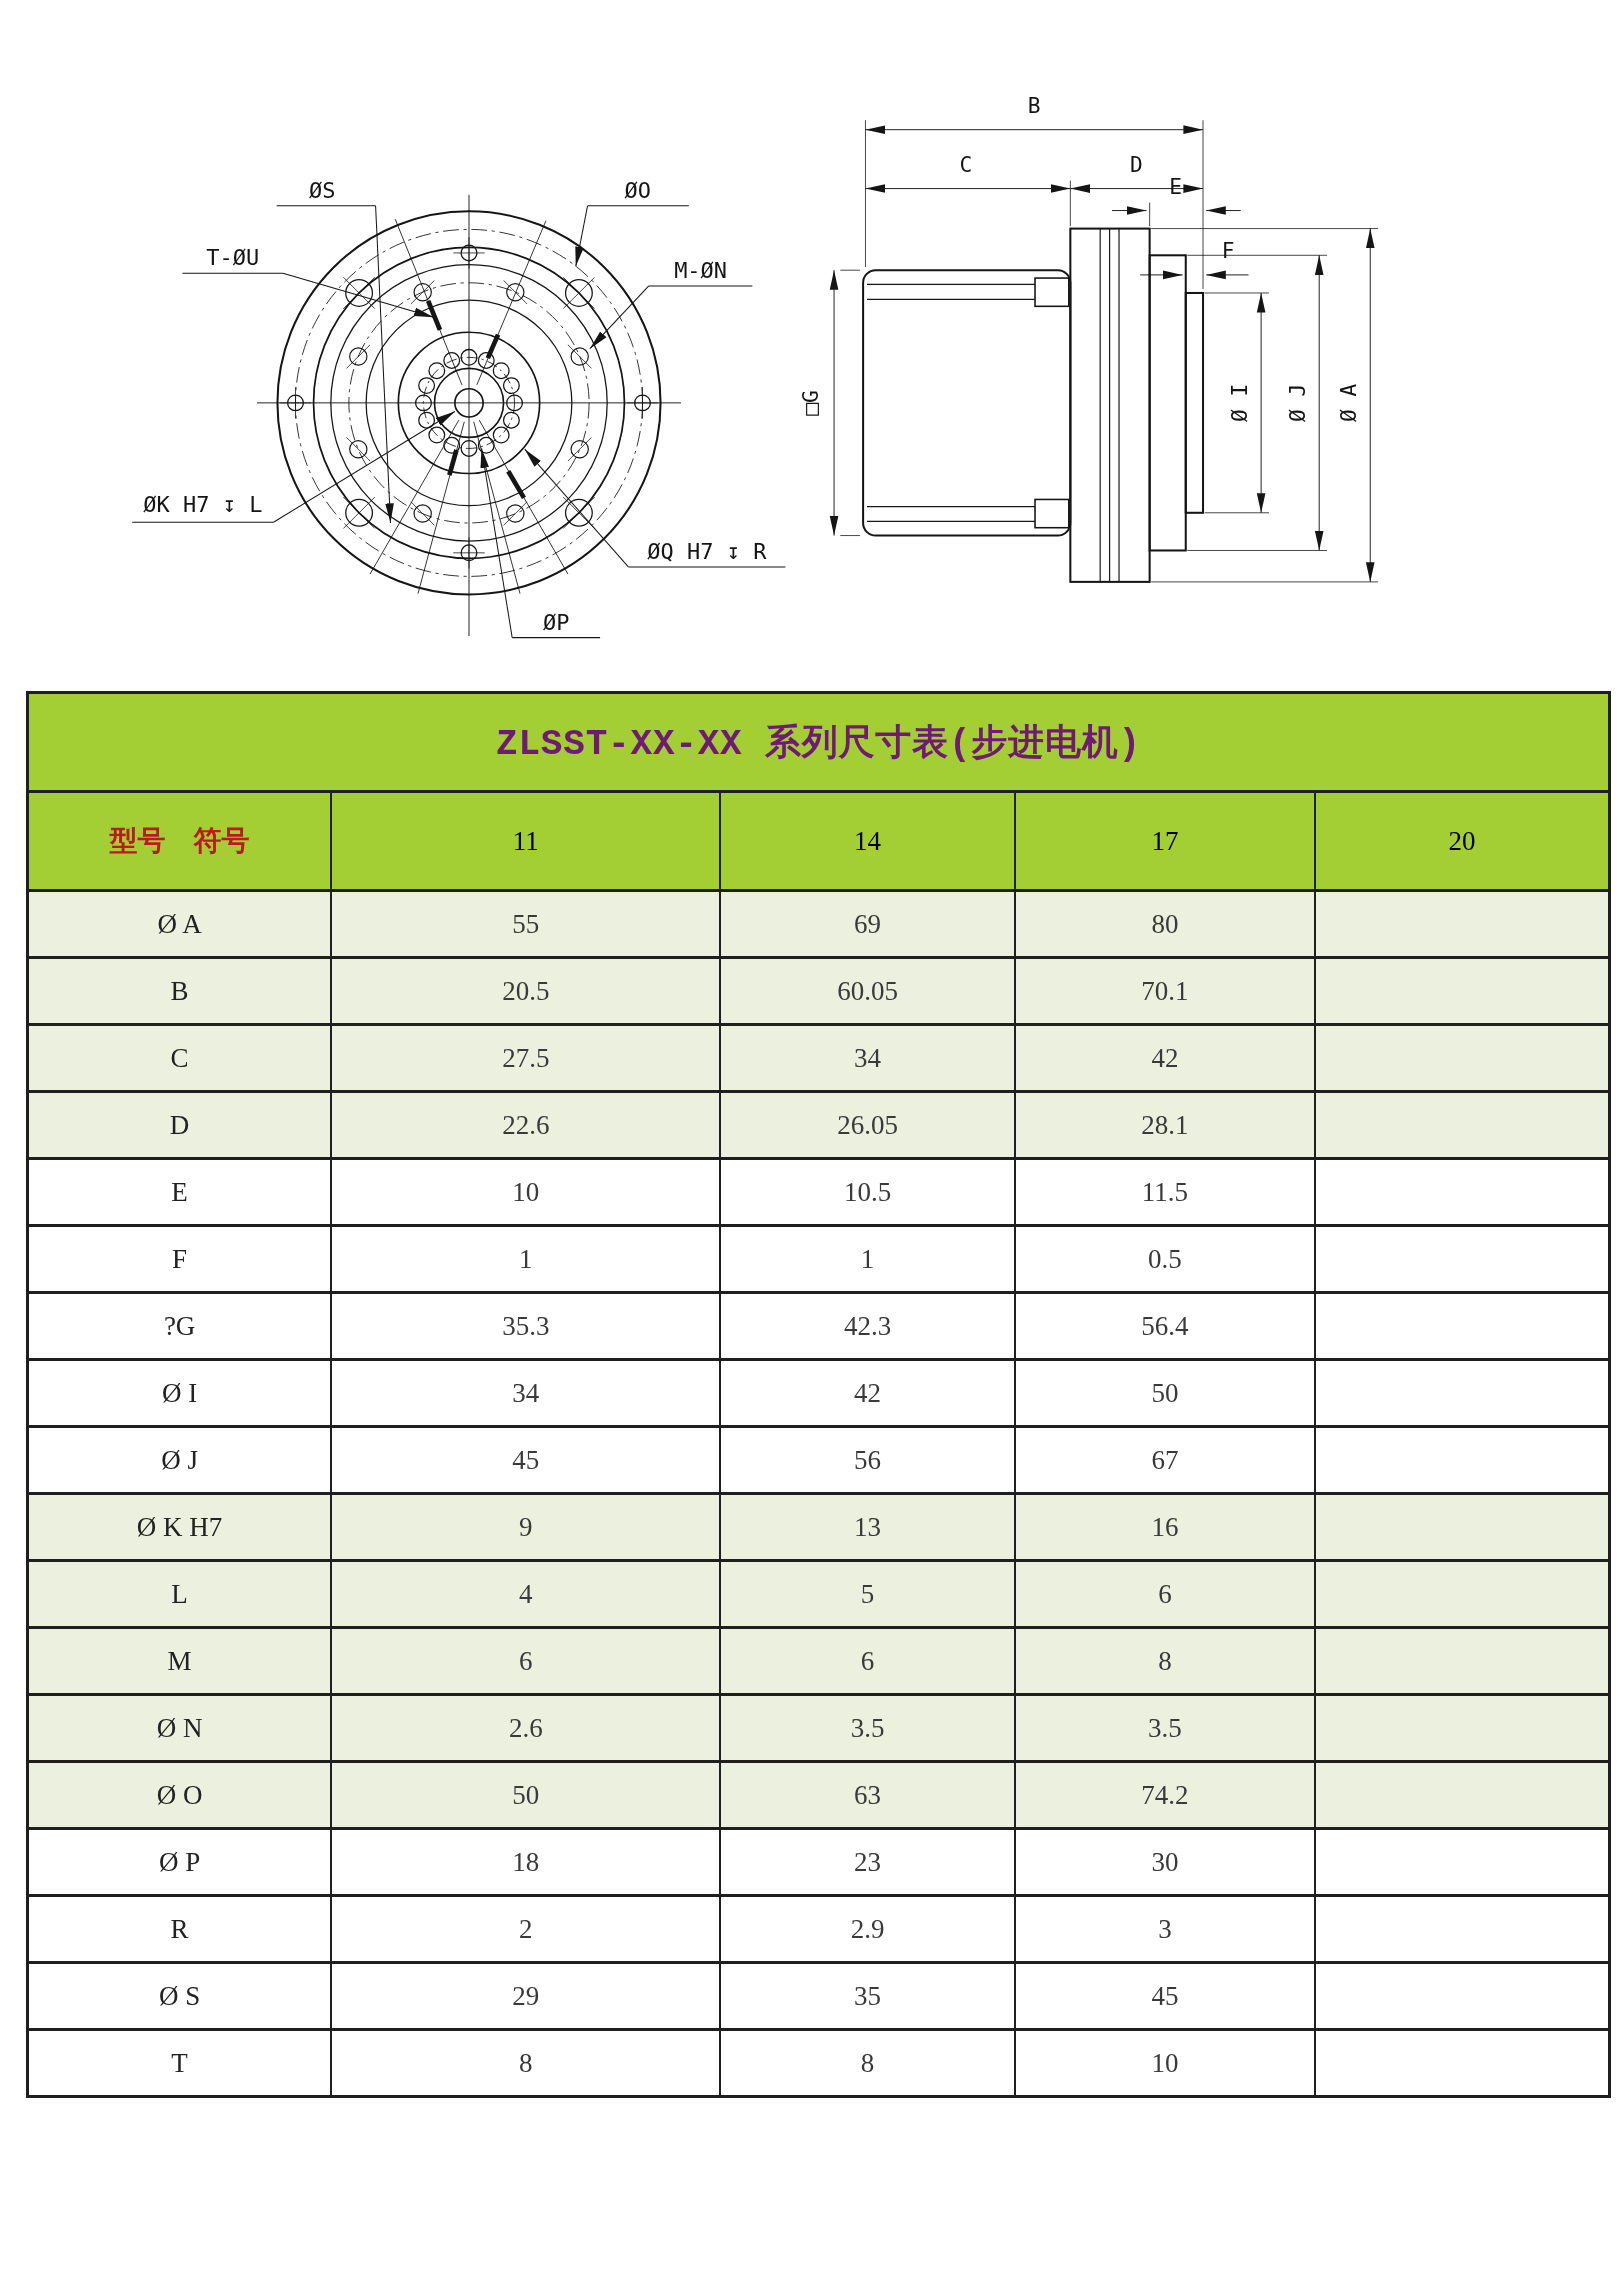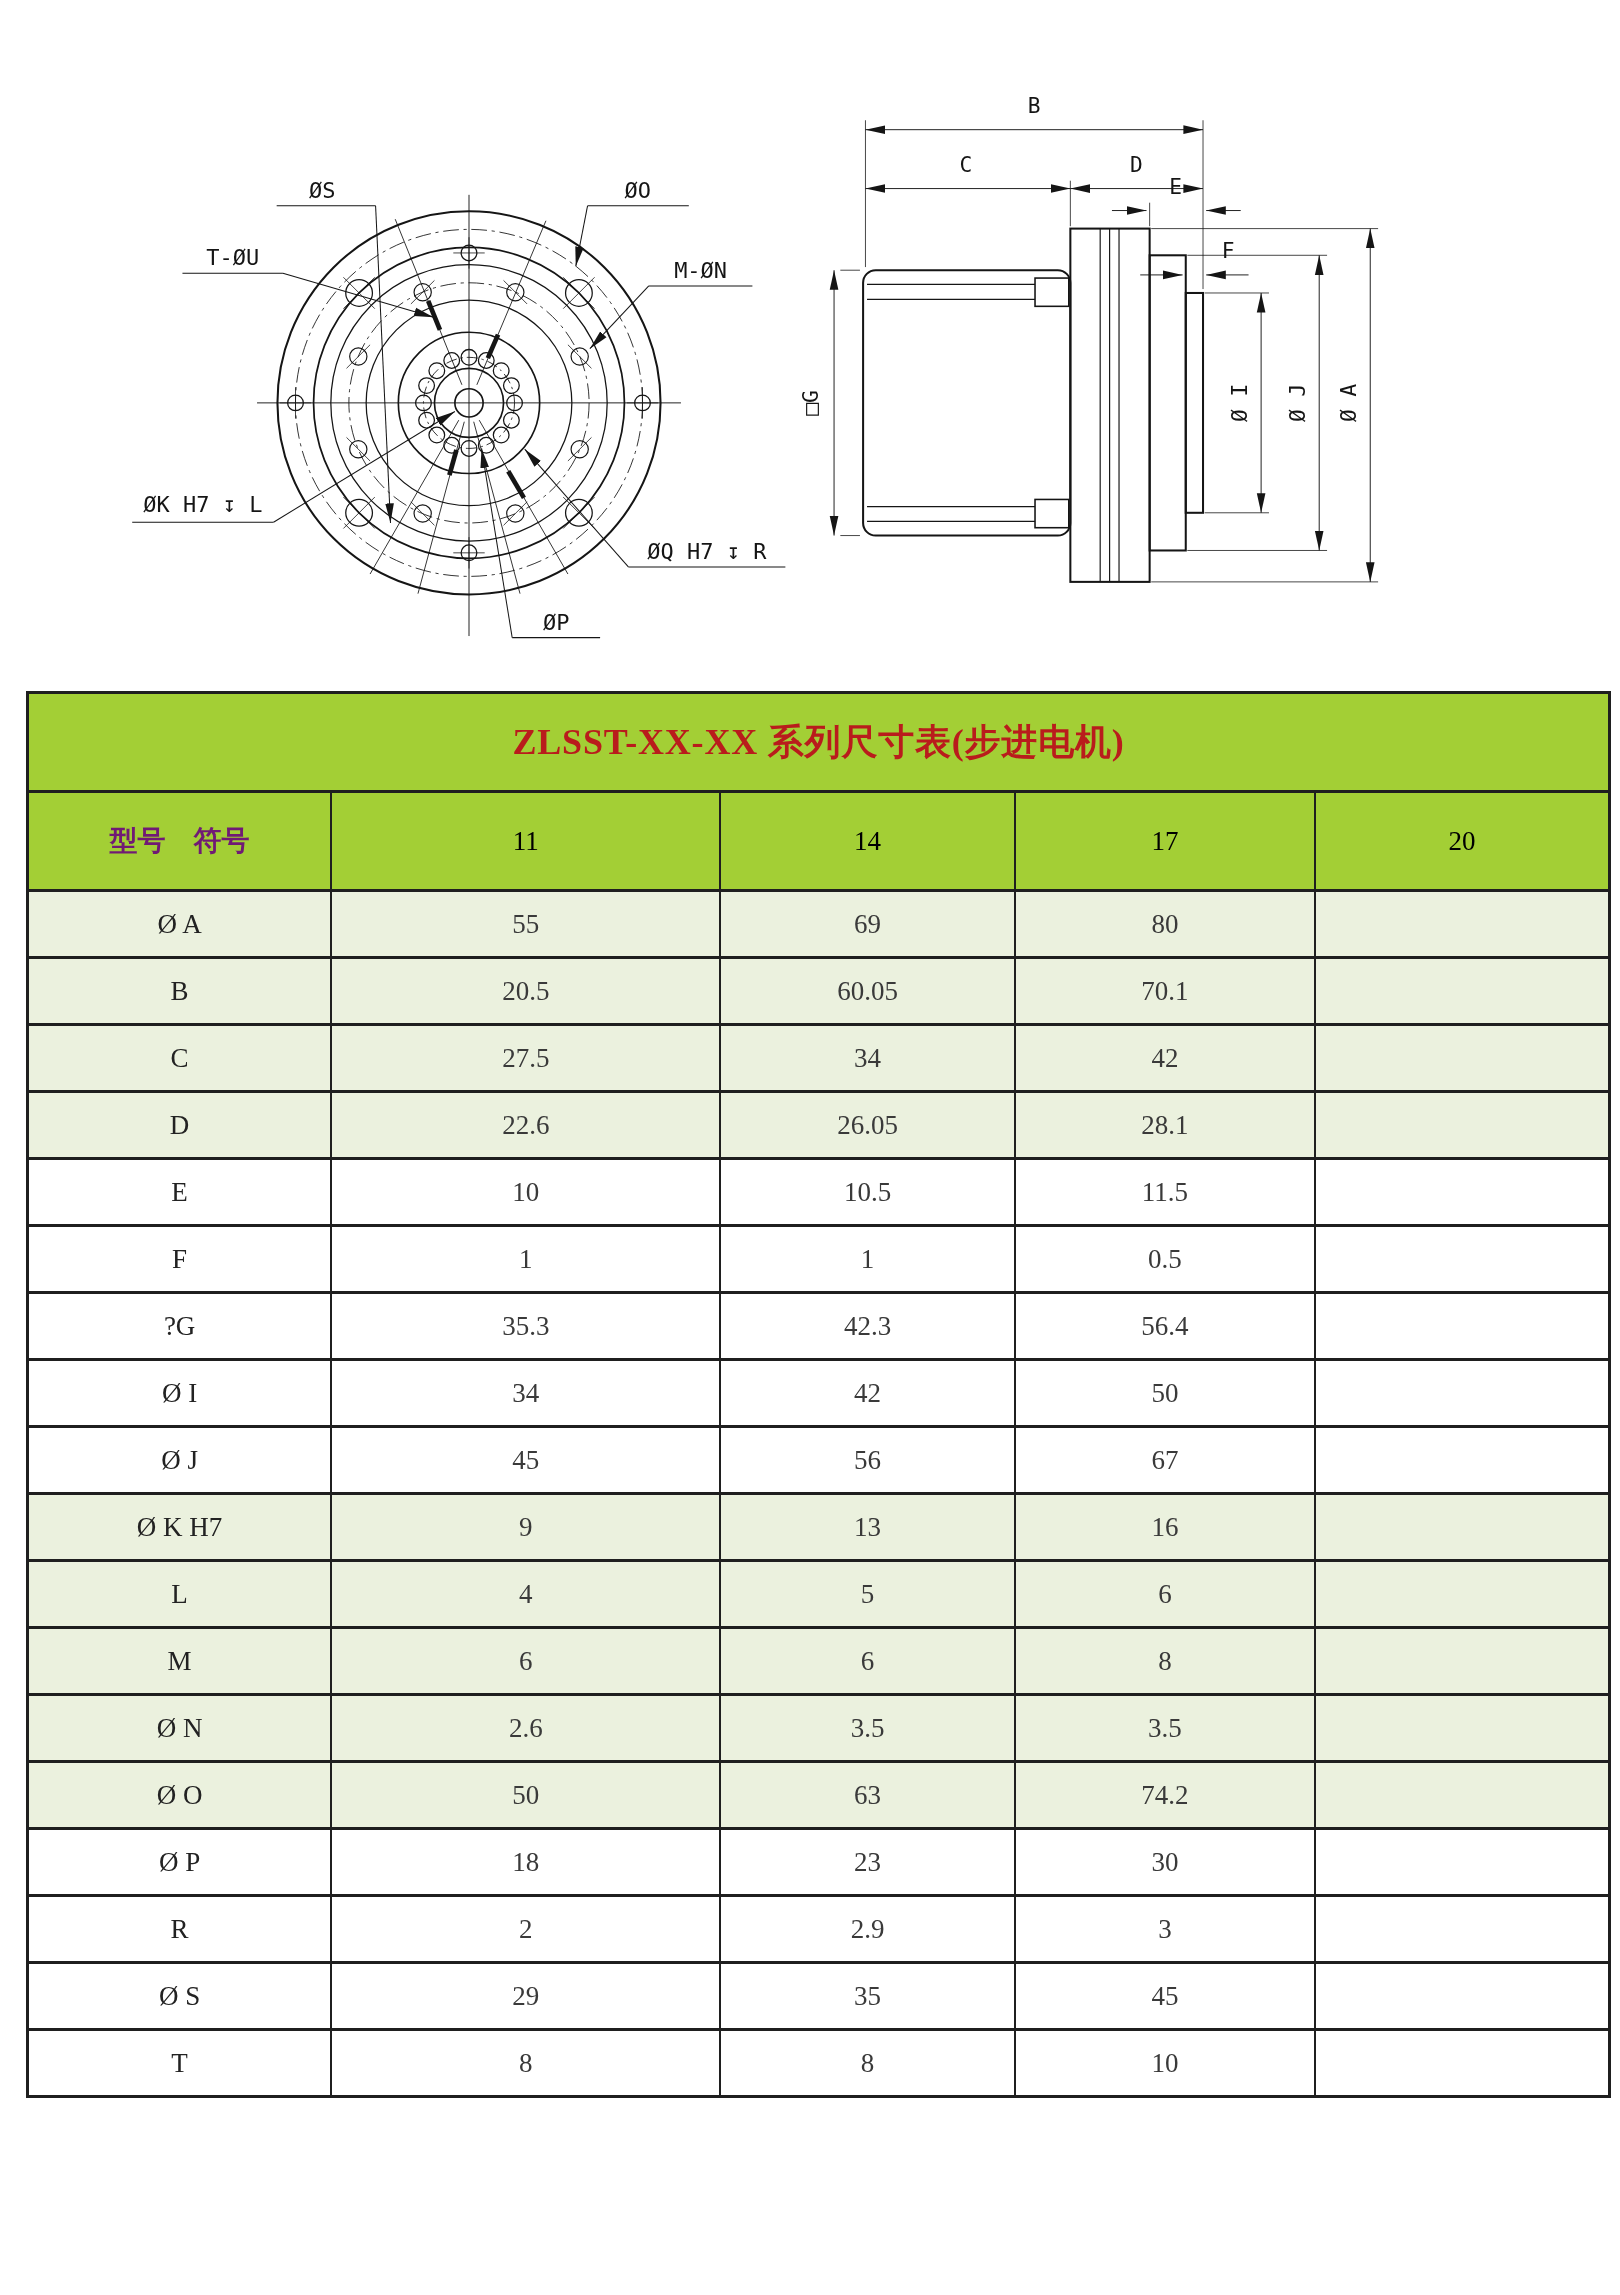--- a/index.html
+++ b/index.html
@@ -10,23 +10,23 @@
   svg.drawings{position:absolute;left:0;top:7.9px;}
   .ln{stroke:#151515;fill:none;}
   .dl{font-family:"DejaVu Sans Mono","DejaVu Sans",monospace;font-size:28px;fill:#151515;}
   .dl2{font-family:"DejaVu Sans Mono","DejaVu Sans",monospace;font-size:27px;fill:#151515;}
 
   
   table.dim{position:absolute;left:26px;top:691px;width:1585px;border-collapse:collapse;
             table-layout:fixed;text-align:center;border:3.9px solid #1f1f1f;}
   .dim th,.dim td{border:2.4px solid #1f1f1f;vertical-align:middle;padding:0;}
   .dim tr.title-row th{height:96px;background:var(--grn);font-size:36px;font-weight:bold;
-            color:#b91c1c;border-bottom-width:3.9px;letter-spacing:0.8px;}
+            color:#701a75;border-bottom-width:3.9px;letter-spacing:0.8px;font-family:Liberation Mono, monospace;}
   .dim tr.head-row th{height:96px;background:var(--grn);font-weight:normal;font-size:27px;color:#000000;}
-  .dim tr.head-row th.corner{font-weight:bold;font-size:28px;color:#701a75;
+  .dim tr.head-row th.corner{font-weight:bold;font-size:28px;color:#b91c1c;
             font-family:"Liberation Sans",sans-serif;}
   .dim tbody td{height:64px;font-size:27px;color:#3a3a3a;border-top-width:3.1px;border-bottom-width:3.1px;}
   .dim tbody td.lbl{color:#222;}
   .dim tbody tr.sh td{background:var(--tint);}
 </style>
 </head>
 <body>
 
 <div class="page">
 

